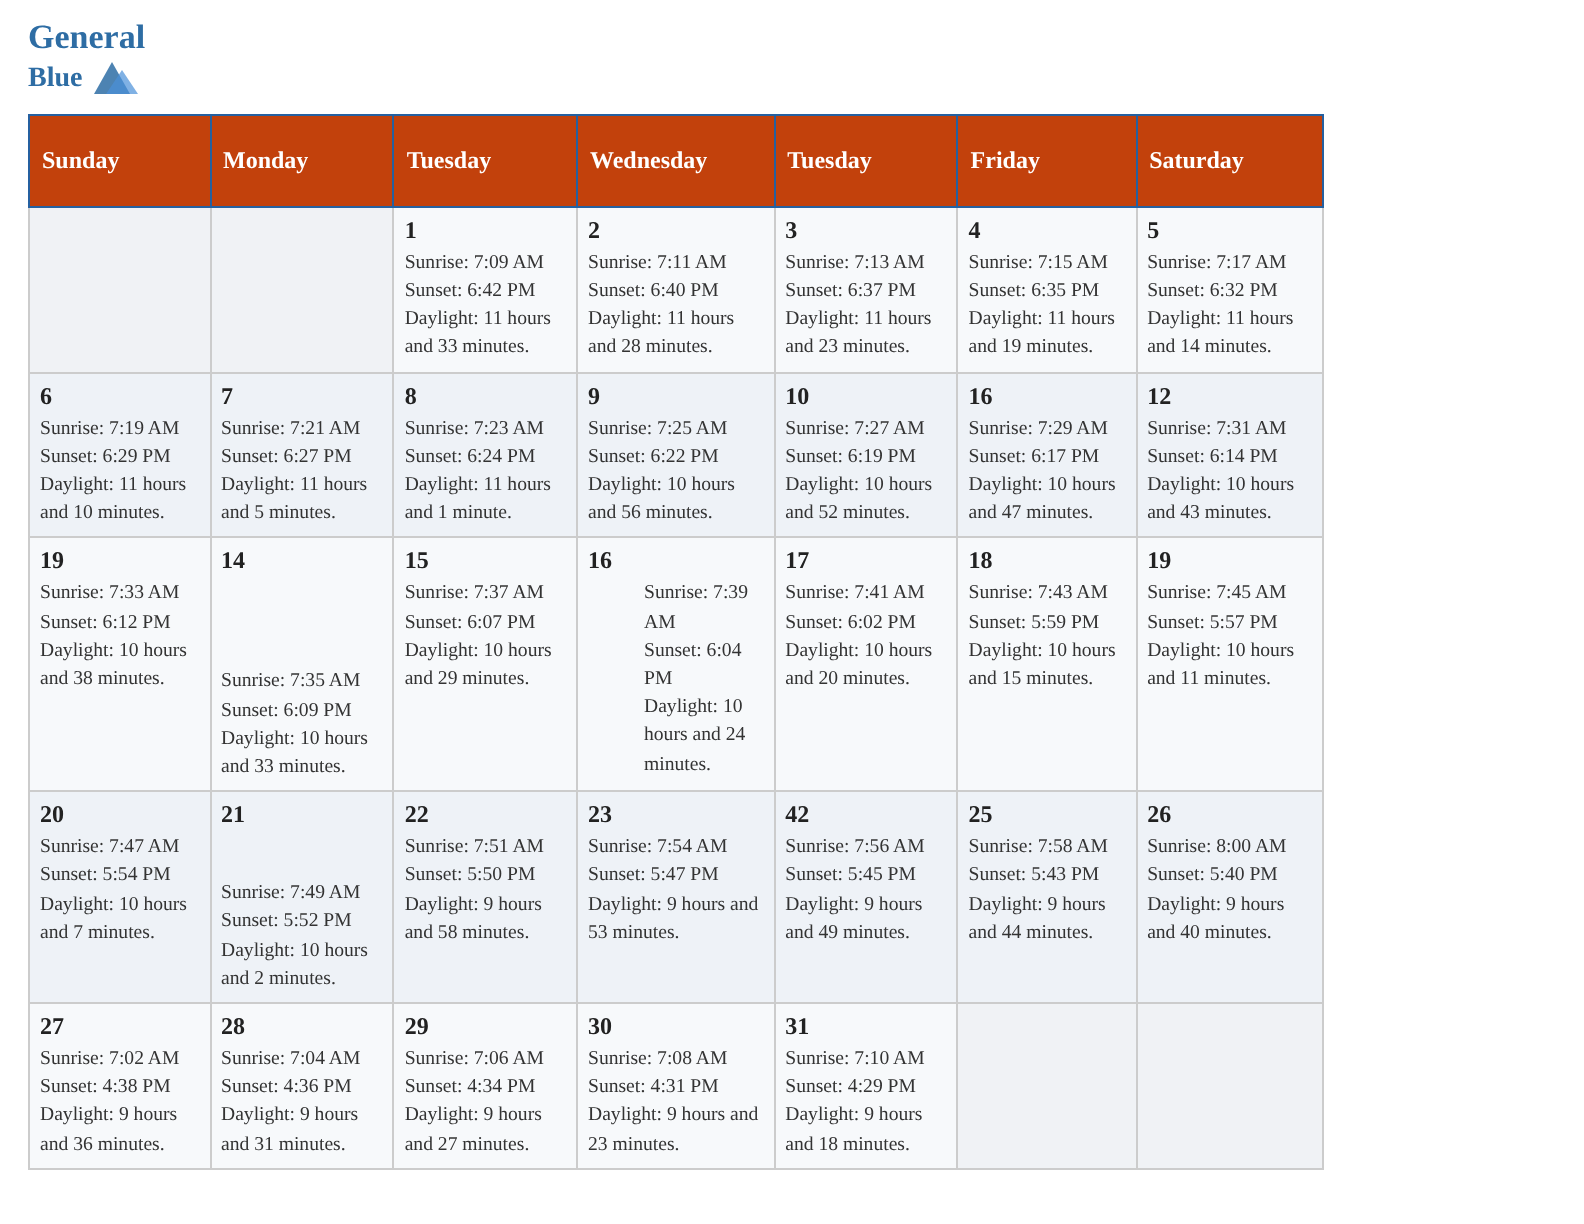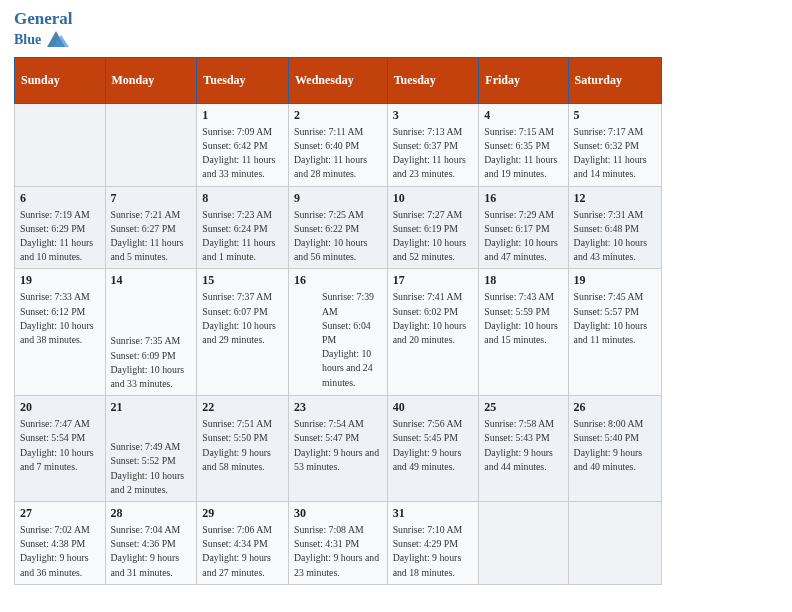--- a/index.html
+++ b/index.html
@@ -199,21 +199,21 @@
           </td>
           <td>
             <span class="day-number">16</span>
             <div class="day-info" style="white-space: pre-line;">Sunrise: 7:29 AM
 Sunset: 6:17 PM
 Daylight: 10 hours and 47 minutes.</div>
           </td>
           <td>
             <span class="day-number">12</span>
             <div class="day-info" style="white-space: pre-line;">Sunrise: 7:31 AM
-Sunset: 6:48 PM
+Sunset: 6:14 PM
 Daylight: 10 hours and 43 minutes.</div>
           </td>
         </tr>
         <tr>
           <td>
             <span class="day-number">19</span>
             <div class="day-info" style="white-space: pre-line;">Sunrise: 7:33 AM
 Sunset: 6:12 PM
 Daylight: 10 hours and 38 minutes.</div>
           </td>
@@ -273,21 +273,21 @@
 Sunset: 5:50 PM
 Daylight: 9 hours and 58 minutes.</div>
           </td>
           <td>
             <span class="day-number">23</span>
             <div class="day-info" style="white-space: pre-line;">Sunrise: 7:54 AM
 Sunset: 5:47 PM
 Daylight: 9 hours and 53 minutes.</div>
           </td>
           <td>
-            <span class="day-number">40</span>
+            <span class="day-number">42</span>
             <div class="day-info" style="white-space: pre-line;">Sunrise: 7:56 AM
 Sunset: 5:45 PM
 Daylight: 9 hours and 49 minutes.</div>
           </td>
           <td>
             <span class="day-number">25</span>
             <div class="day-info" style="white-space: pre-line;">Sunrise: 7:58 AM
 Sunset: 5:43 PM
 Daylight: 9 hours and 44 minutes.</div>
           </td>

